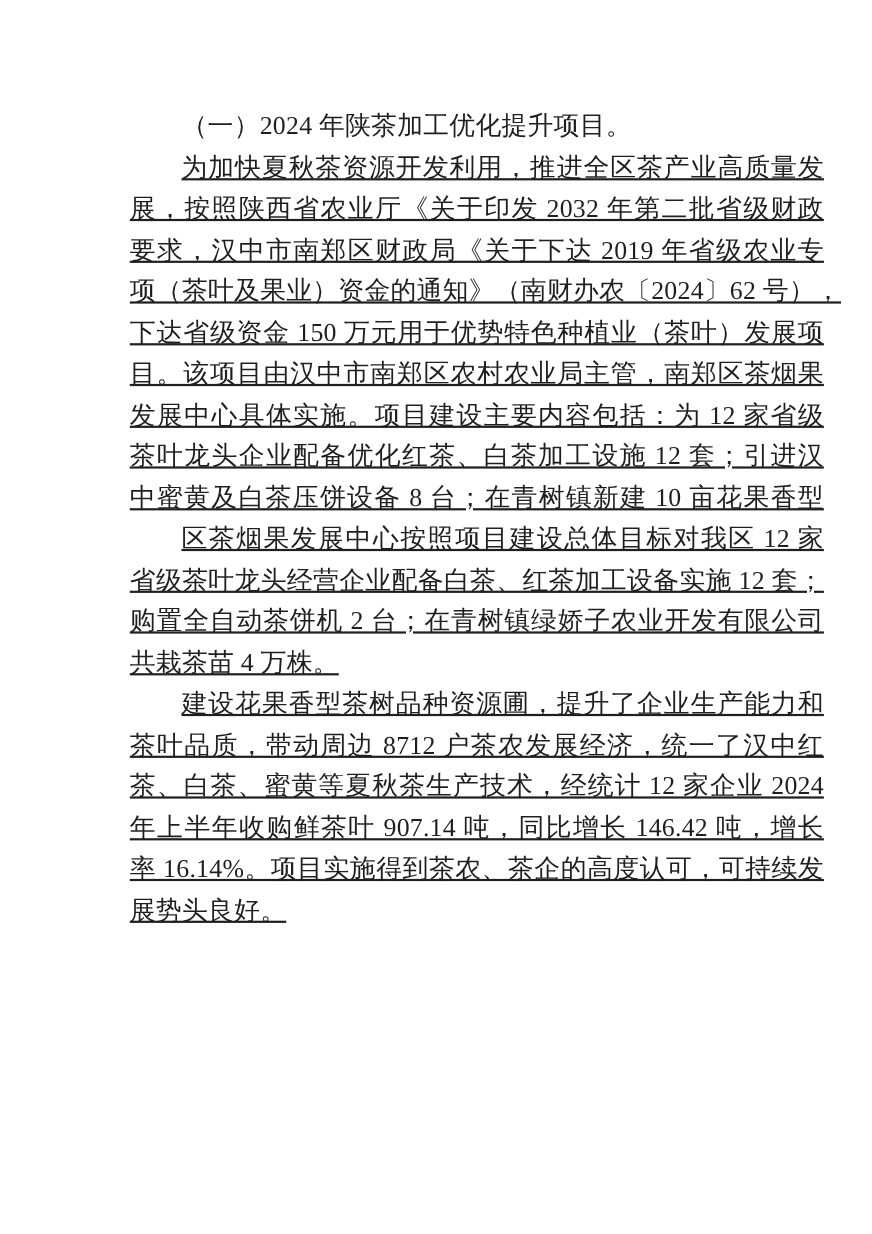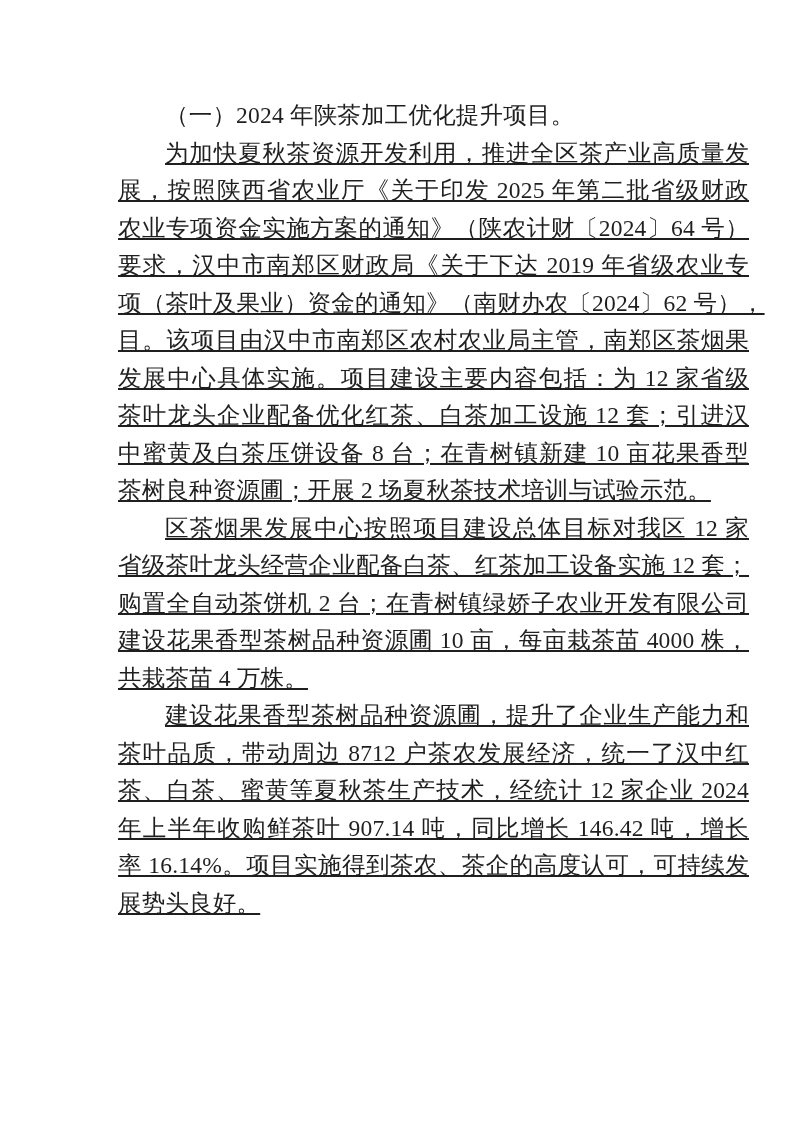--- a/index.html
+++ b/index.html
@@ -45,36 +45,34 @@
 </style>
 </head>
 <body>
 
 <div class="page">
 
   <div class="line last indent heading">（一）2024 年陕茶加工优化提升项目。</div>
 
   <div class="para">
     <div class="line indent">为加快夏秋茶资源开发利用，推进全区茶产业高质量发</div>
-    <div class="line">展，按照陕西省农业厅《关于印发 2025 年第二批省级财政</div>
-    <div class="line">农业专项资金实施方案的通知》（陕农计财〔2024〕64 号）</div>
+    <div class="line">展，按照陕西省农业厅《关于印发 2032 年第二批省级财政</div>
     <div class="line">要求，汉中市南郑区财政局《关于下达 2019 年省级农业专</div>
     <div class="line">项（茶叶及果业）资金的通知》（南财办农〔2024〕62 号），</div>
+    <div class="line">下达省级资金 150 万元用于优势特色种植业（茶叶）发展项</div>
     <div class="line">目。该项目由汉中市南郑区农村农业局主管，南郑区茶烟果</div>
     <div class="line">发展中心具体实施。项目建设主要内容包括：为 12 家省级</div>
     <div class="line">茶叶龙头企业配备优化红茶、白茶加工设施 12 套；引进汉</div>
     <div class="line">中蜜黄及白茶压饼设备 8 台；在青树镇新建 10 亩花果香型</div>
-    <div class="line last">茶树良种资源圃；开展 2 场夏秋茶技术培训与试验示范。</div>
   </div>
 
   <div class="para">
     <div class="line indent">区茶烟果发展中心按照项目建设总体目标对我区 12 家</div>
     <div class="line">省级茶叶龙头经营企业配备白茶、红茶加工设备实施 12 套；</div>
     <div class="line">购置全自动茶饼机 2 台；在青树镇绿娇子农业开发有限公司</div>
-    <div class="line">建设花果香型茶树品种资源圃 10 亩，每亩栽茶苗 4000 株，</div>
     <div class="line last">共栽茶苗 4 万株。</div>
   </div>
 
   <div class="para">
     <div class="line indent">建设花果香型茶树品种资源圃，提升了企业生产能力和</div>
     <div class="line">茶叶品质，带动周边 8712 户茶农发展经济，统一了汉中红</div>
     <div class="line">茶、白茶、蜜黄等夏秋茶生产技术，经统计 12 家企业 2024</div>
     <div class="line">年上半年收购鲜茶叶 907.14 吨，同比增长 146.42 吨，增长</div>
     <div class="line">率 16.14%。项目实施得到茶农、茶企的高度认可，可持续发</div>
     <div class="line last">展势头良好。</div>

